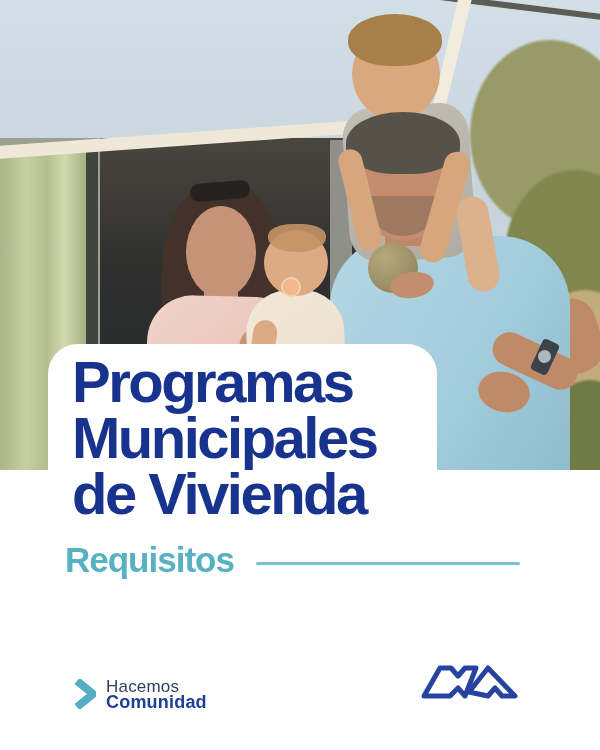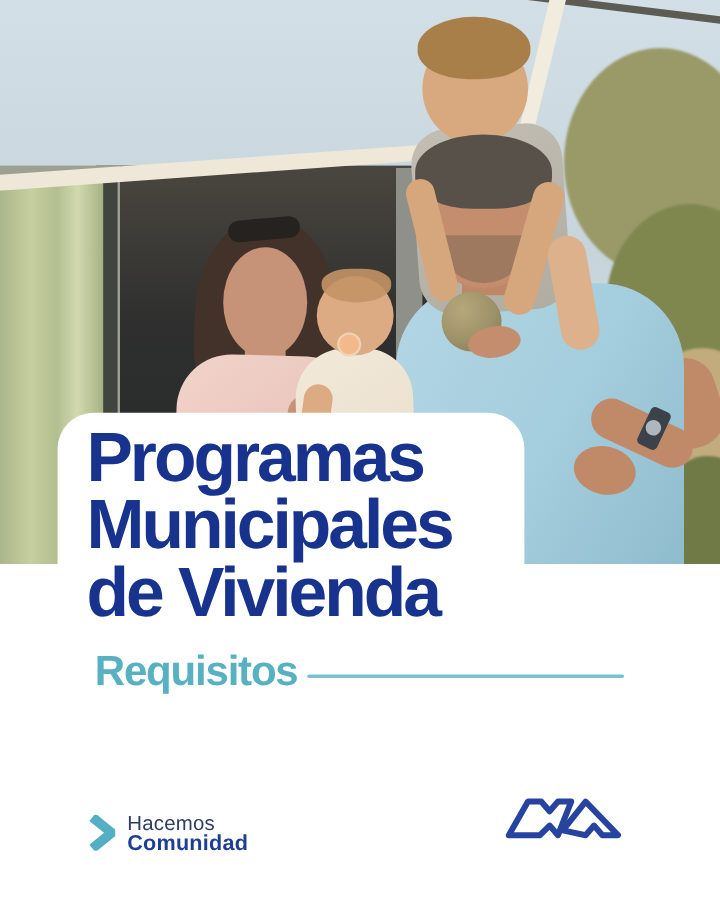--- a/index.html
+++ b/index.html
@@ -29,21 +29,21 @@
   .card{
     position:absolute;left:48px;top:344px;width:389px;height:420px;
     background:#ffffff;border-radius:30px;
   }
   .title{
     margin:10px 0 0 24px;
     font-size:58px;line-height:56px;letter-spacing:-2.5px;font-weight:bold;
     color:var(--title-blue,#17338e);white-space:pre-line;
   }
   .subtitle{
-    position:absolute;left:79px;top:540px;
+    position:absolute;left:65px;top:540px;
     font-size:35px;font-weight:bold;letter-spacing:-1px;
     color:var(--teal,#57b1c3);
   }
   .subtitle-rule{
     position:absolute;left:256px;top:562px;width:264px;height:3px;border-radius:2px;
     background:var(--teal,#57b1c3);opacity:.8;
   }
   
   .hacemos{position:absolute;left:74px;top:679px;display:flex;align-items:flex-start;gap:10px;}
   .hacemos-text{display:flex;flex-direction:column;justify-content:space-between;}

